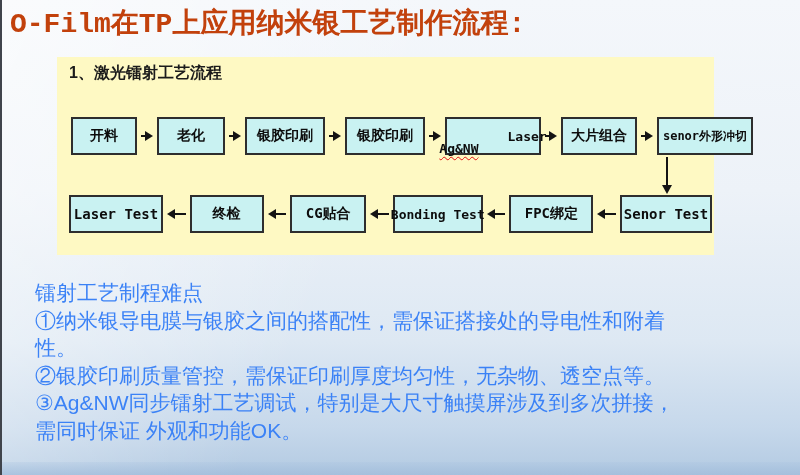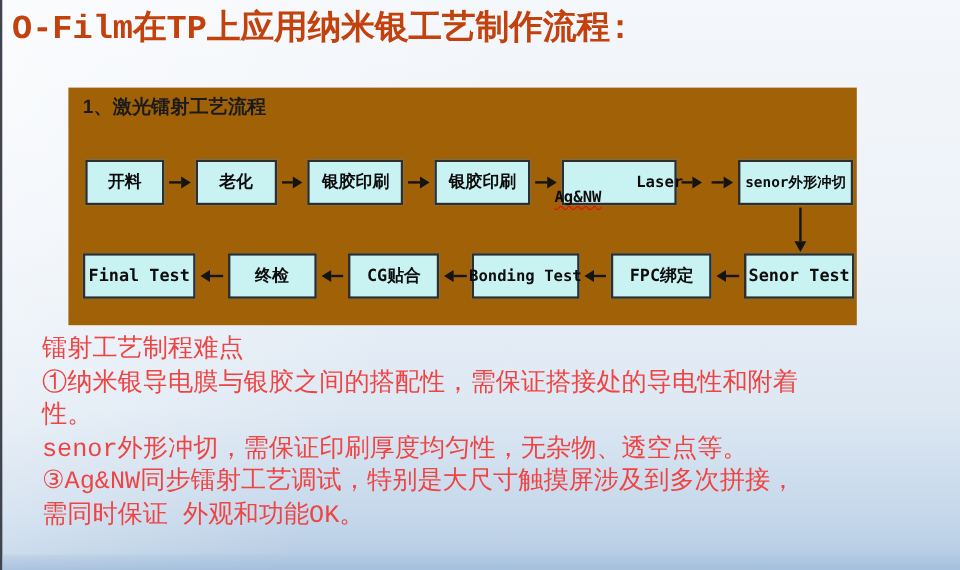--- a/index.html
+++ b/index.html
@@ -13,22 +13,22 @@
   body::before{
     content:"";position:absolute;inset:0;pointer-events:none;
     background:linear-gradient(115deg,rgba(255,255,255,0.55) 0%,rgba(255,255,255,0) 45%);
   }
   .slide-title{
     position:absolute;left:8px;top:4px;
     font-family:"Liberation Mono","DejaVu Sans Mono",monospace;
     font-size:28px;font-weight:600;color:#c2410c;letter-spacing:0px;white-space:nowrap;
   }
   .flow-panel{
-    position:absolute;left:55px;top:73px;width:657px;height:198px;
-    background:#a16207;
+    position:absolute;left:55px;top:57px;width:657px;height:198px;
+    background:#fef9c3;
   }
   .flow-heading{
     position:absolute;left:12px;top:6px;
     font-size:16px;font-weight:bold;color:#1b1b1b;white-space:nowrap;
   }
   .flow-row{position:absolute;display:flex;align-items:center;height:38px;}
   .row1{top:60px;left:14px;right:3px;text-align:center;}
   .row2{top:138px;left:12px;right:2px;}
   .fbox{
     height:34px;border:2px solid #2e2e2e;background:#c9f2f2;
@@ -49,22 +49,22 @@
   .harrow .shaft{flex:1;height:2px;background:#141414;}
   .harrow .head-r{width:0;height:0;border-left:8px solid #141414;border-top:5px solid transparent;border-bottom:5px solid transparent;}
   .harrow .head-l{width:0;height:0;border-right:8px solid #141414;border-top:5px solid transparent;border-bottom:5px solid transparent;}
   .varrow{position:absolute;left:609px;top:100px;width:2px;height:28px;background:#141414;}
   .varrow::after{
     content:"";position:absolute;left:-4px;bottom:-9px;width:0;height:0;
     border-top:9px solid #141414;border-left:5px solid transparent;border-right:5px solid transparent;
   }
   .notes{
     position:absolute;left:33px;top:279px;right:6px;
-    font-family:Liberation Mono, monospace;
-    font-size:21px;line-height:27.5px;color:#ef4444;
+    font-family:Liberation Sans, sans-serif;
+    font-size:21px;line-height:27.5px;color:#3b82f6;
   }
   .notes div{white-space:nowrap;}
   .bottom-band{
     position:absolute;left:0;right:0;bottom:0;height:13px;
     background:linear-gradient(180deg,rgba(168,195,224,0.25),rgba(160,188,219,0.75));
   }
 </style>
 </head>
 <body>
 
@@ -95,31 +95,32 @@
         <div class="head-r"></div>
       </div>
     <div class="fbox bw5">
         <span class="wavy">Ag&amp;NW</span>
         <span class="laser-rest">Laser</span>
       </div>
     <div class="harrow">
         <div class="shaft"></div>
         <div class="head-r"></div>
       </div>
+    <div class="fbox bw6">大片组合</div>
     <div class="harrow">
         <div class="shaft"></div>
         <div class="head-r"></div>
       </div>
     <div class="fbox bw7">senor外形冲切</div>
   </div>
 
   <div class="varrow"></div>
 
   <div class="flow-row row2">
-    <div class="fbox cw1">Final Test</div>
+    <div class="fbox cw1">Laser Test</div>
     <div class="harrow">
         <div class="head-l"></div>
         <div class="shaft"></div>
       </div>
     <div class="fbox cw2">终检</div>
     <div class="harrow">
         <div class="head-l"></div>
         <div class="shaft"></div>
       </div>
     <div class="fbox cw3">CG贴合</div>
@@ -138,18 +139,18 @@
         <div class="shaft"></div>
       </div>
     <div class="fbox cw6">Senor Test</div>
   </div>
 </div>
 
 <div class="notes">
   <div>镭射工艺制程难点</div>
   <div>①纳米银导电膜与银胶之间的搭配性，需保证搭接处的导电性和附着</div>
   <div>性。</div>
-  <div>senor外形冲切，需保证印刷厚度均匀性，无杂物、透空点等。</div>
+  <div>②银胶印刷质量管控，需保证印刷厚度均匀性，无杂物、透空点等。</div>
   <div>③Ag&amp;NW同步镭射工艺调试，特别是大尺寸触摸屏涉及到多次拼接，</div>
   <div>需同时保证 外观和功能OK。</div>
 </div>
 
 <div class="bottom-band"></div>
 
 </body></html>

